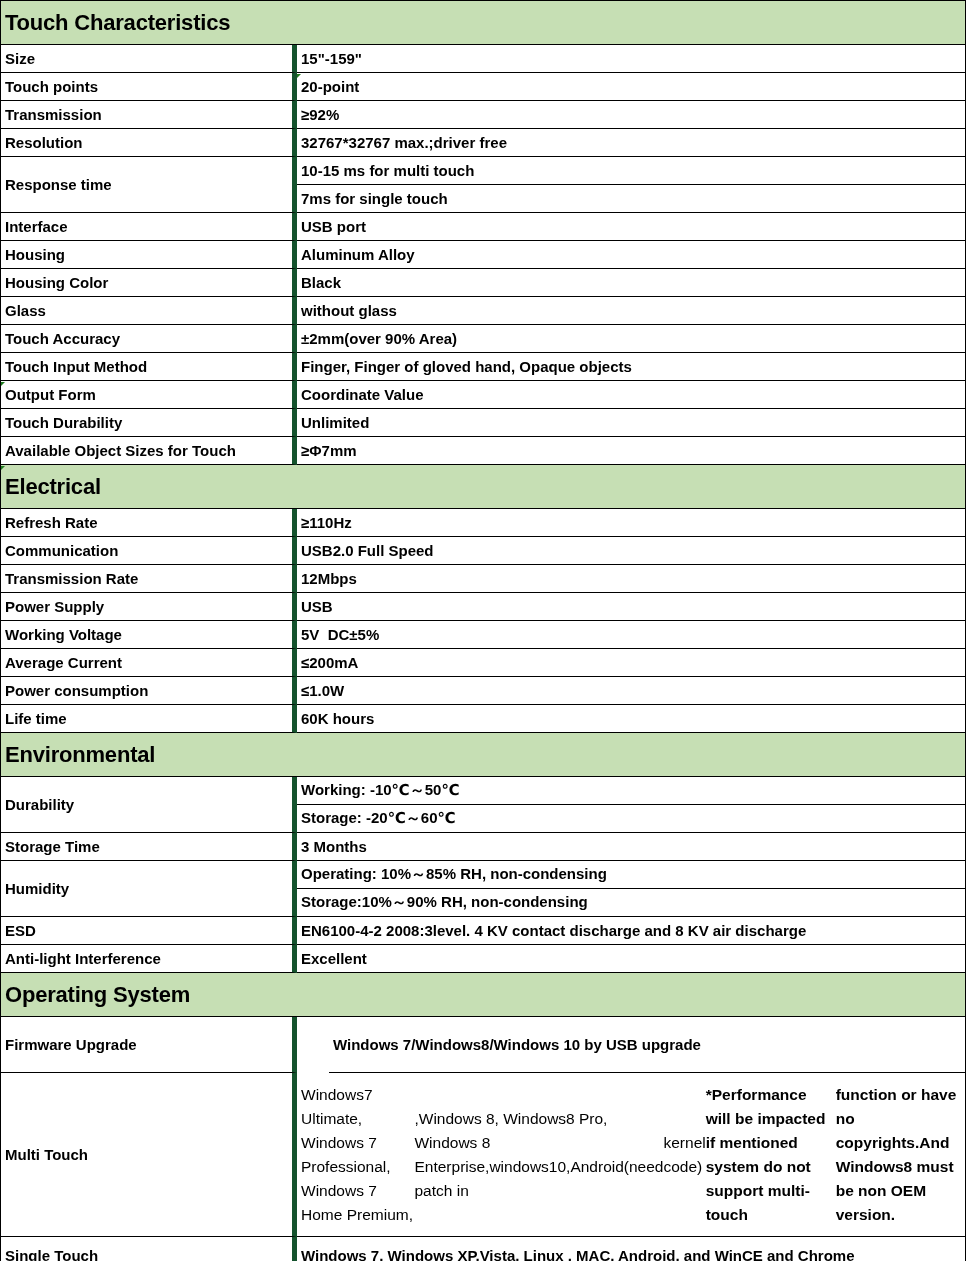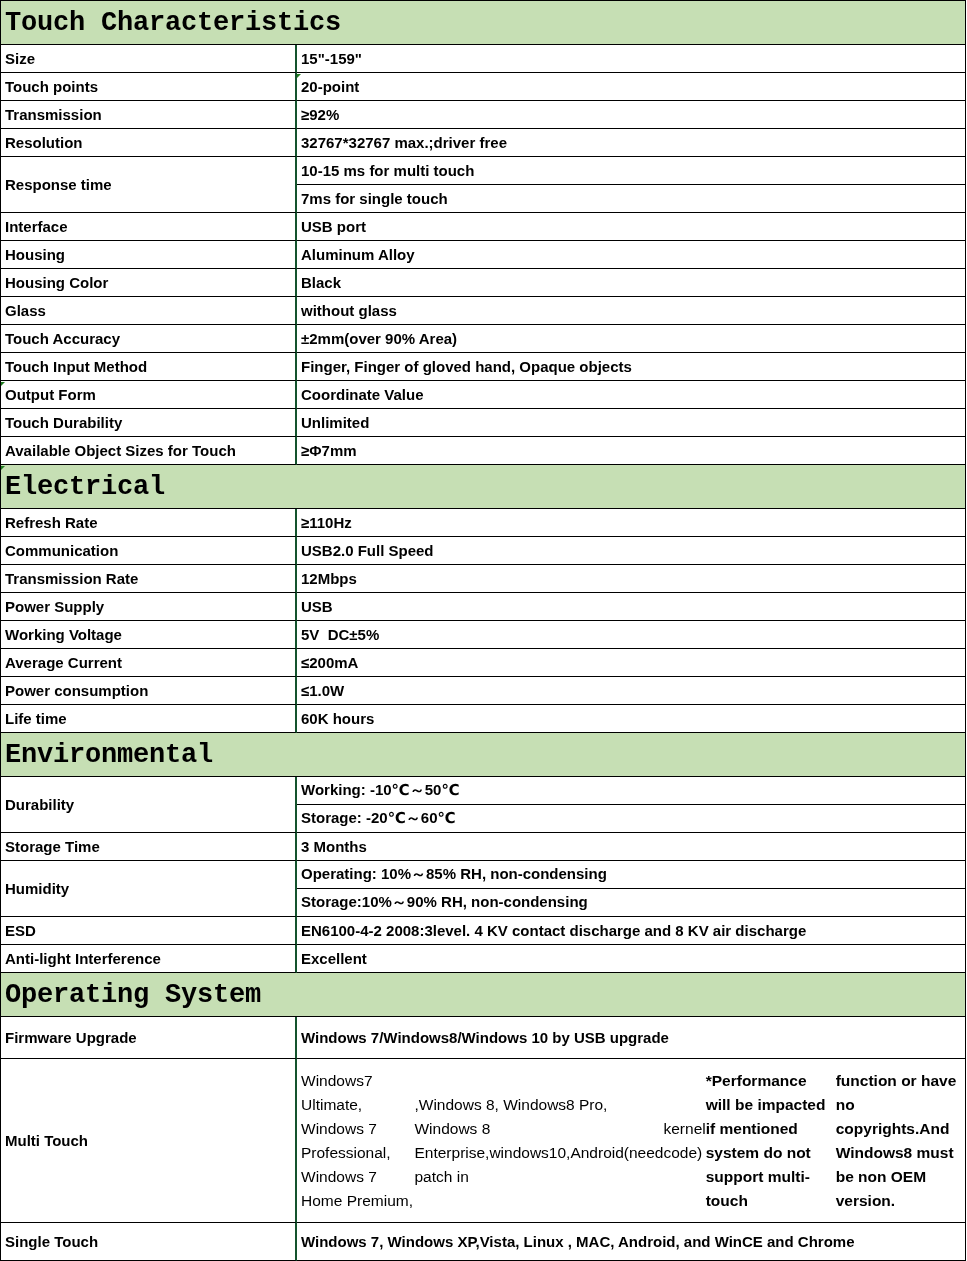--- a/index.html
+++ b/index.html
@@ -14,34 +14,33 @@
   }
   .section-header {
     box-sizing: border-box;
     height: 44px;
     background: #c6dfb4;
     border-right: 1px solid #000;
     border-bottom: 1px solid #000;
     display: flex;
     align-items: center;
     padding-left: 4px;
-    font-size: 27px;
+    font-size: 22px;
     font-weight: bold;
     letter-spacing: -0.2px;
-    font-family: Liberation Mono, monospace;
   }
   .row {
     display: flex;
     box-sizing: border-box;
   }
   .cell-label {
     box-sizing: border-box;
     width: 296px;
     flex: 0 0 296px;
-    border-right: 2px solid #14532d;
+    border-right: 5px solid #14532d;
     border-bottom: 1px solid #000;
     display: flex;
     align-items: center;
     padding-left: 4px;
     font-size: 15px;
     font-weight: bold;
   }
   .cell-values {
     flex: 1 1 auto;
     display: flex;
@@ -52,21 +51,21 @@
     border-right: 1px solid #000;
     border-bottom: 1px solid #000;
     display: flex;
     align-items: center;
     padding-left: 4px;
     font-size: 15px;
     font-weight: bold;
     height: 28px;
   }
   .h28 { height: 28px; }
-  .h42 { height: 42px; }
+  .h42 { height: 56px; gap: 32px; }
   .h164 { height: 164px; }
   .h38 { height: 38px; }
   .cell-value.tall { height: 100%; }
   .multiline {
     display: flex;
     justify-content: center;
     line-height: 24px;
     font-weight: normal;
     font-size: 15.5px;
     padding-right: 8px;

